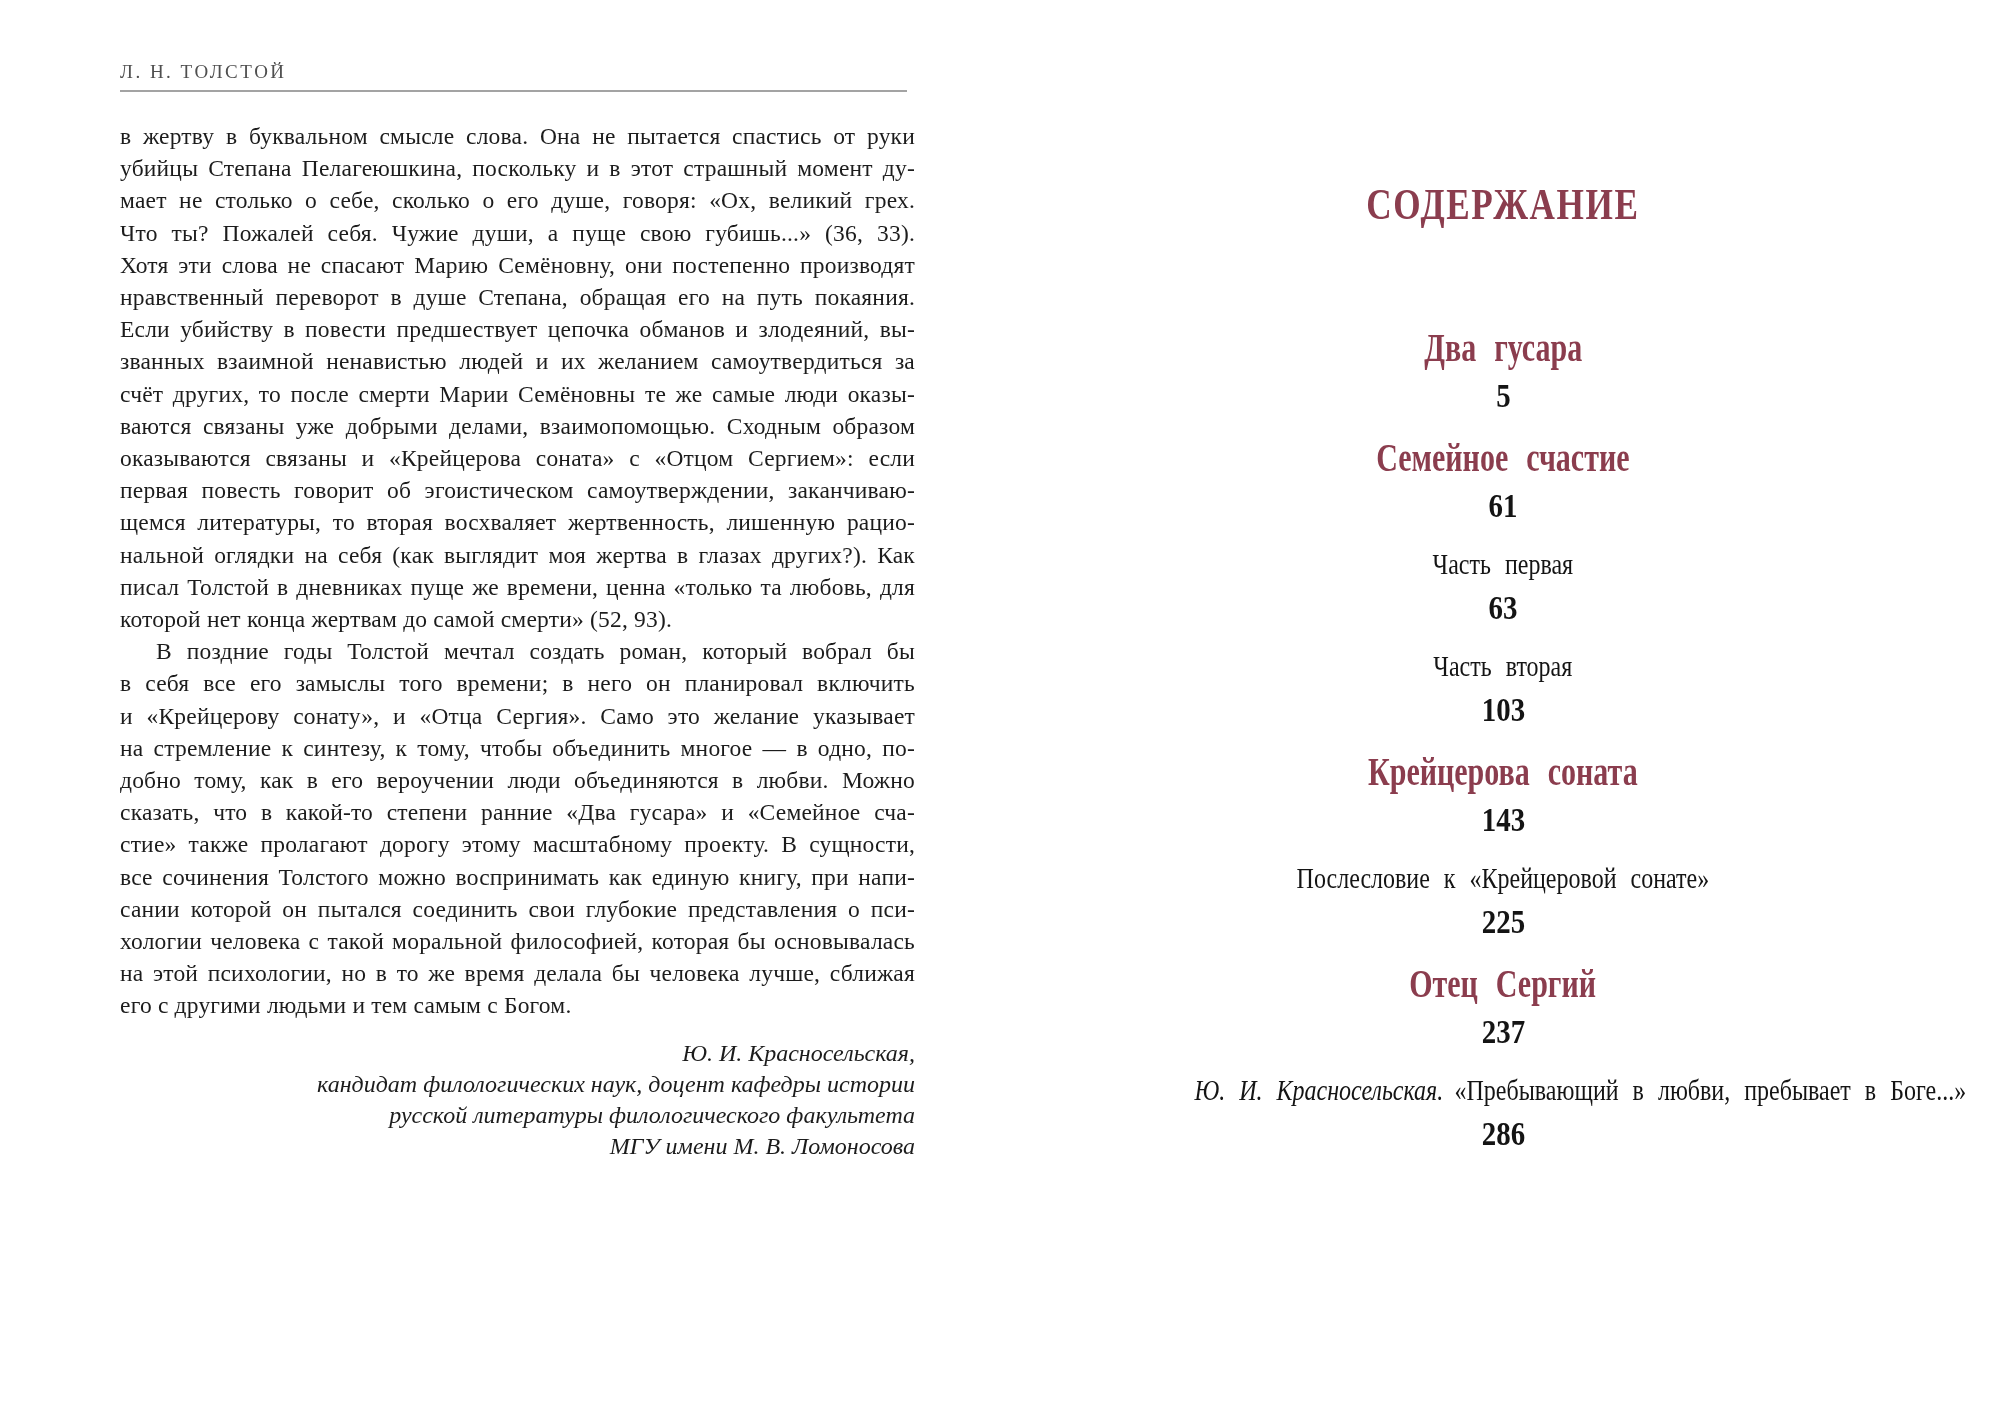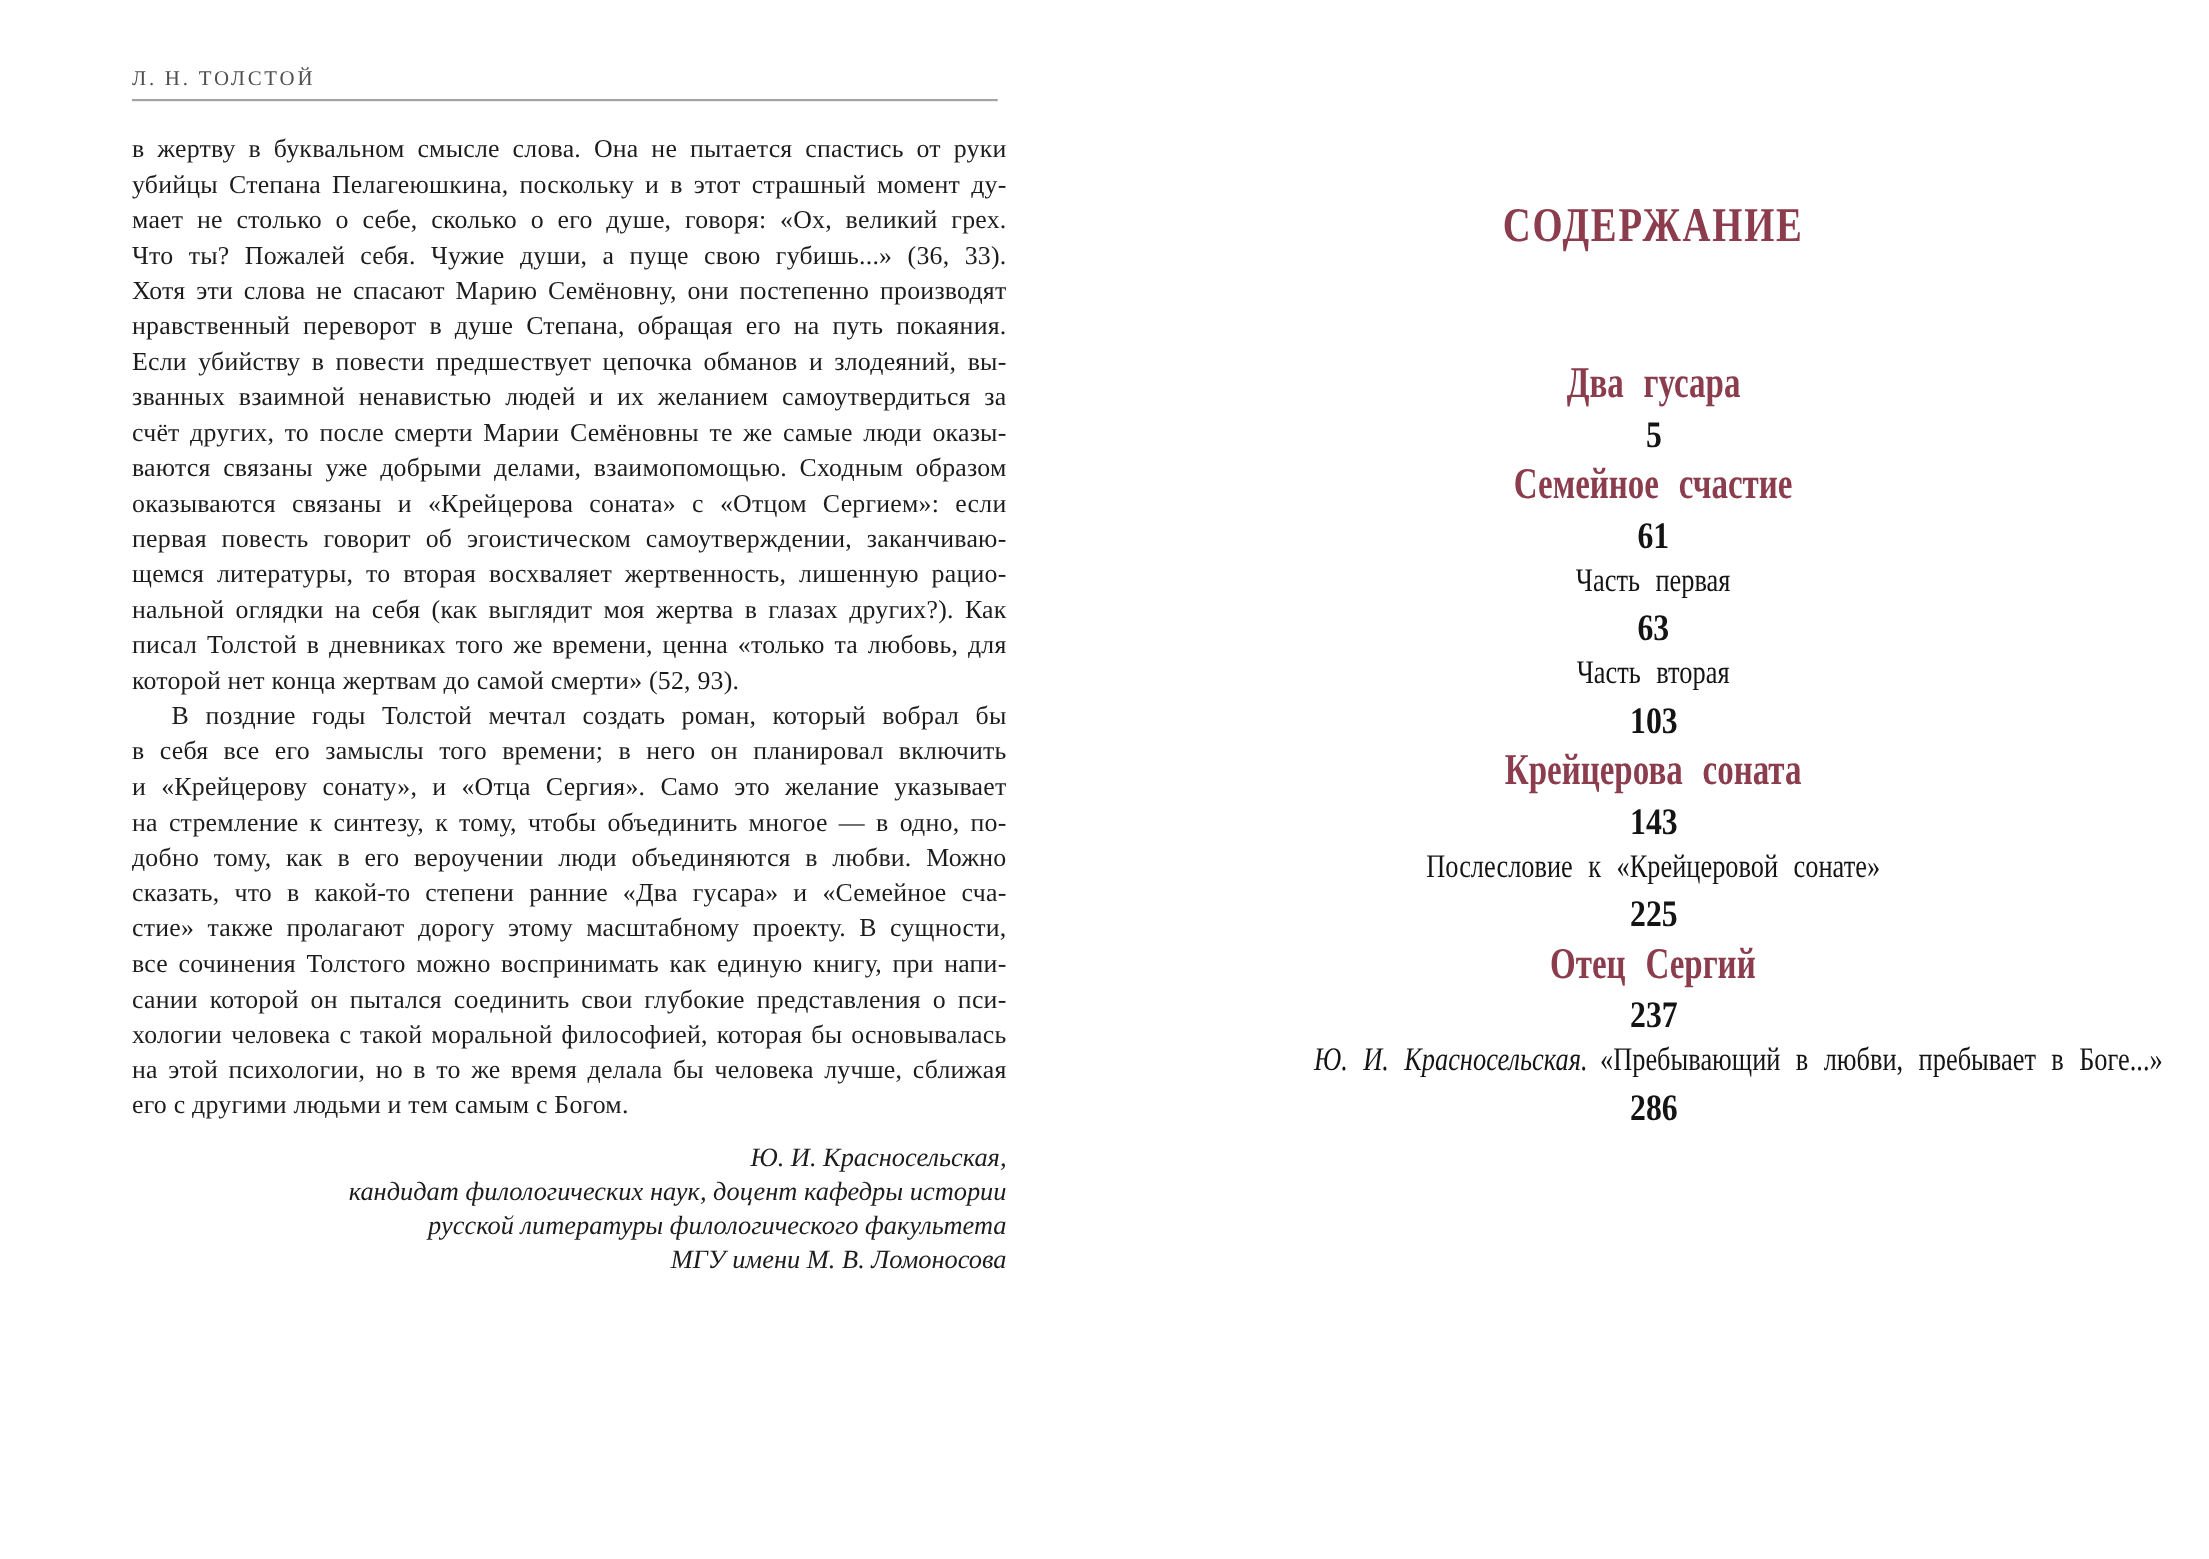--- a/index.html
+++ b/index.html
@@ -34,21 +34,21 @@
   
   .right-page {
     position:absolute; left:1098px; top:180px; width:810px;
     text-align:center;
   }
   .toc-heading {
     font-size:44px; font-weight:700; line-height:50px;
     color:var(--accent); letter-spacing:2px;
   }
   .toc-entries { margin-top:96px; }
-  .toc-entry { margin-top:0; }
+  .toc-entry { margin-top:18px; }
   .toc-entry:first-child { margin-top:0; }
   .toc-title.major { font-size:40px; font-weight:700; line-height:44px; color:var(--accent); }
   .toc-title.minor { font-size:30px; font-weight:400; line-height:36px; color:#141414; }
   .toc-page { font-size:34px; font-weight:700; line-height:44px; margin-top:4px; color:#141414; }
   .cx { display:inline-block; transform-origin:50% 50%; white-space:nowrap; }
   .cx-head  { transform:scaleX(0.80); }
   .cx-major { transform:scaleX(0.75); word-spacing:14px; }
   .cx-minor { transform:scaleX(0.80); word-spacing:10px; }
   .cx-page  { transform:scaleX(0.85); }
   .toc-author-prefix { font-style:italic; margin-right:14px; }
@@ -66,21 +66,21 @@
     <div class="body-line">Хотя эти слова не спасают Марию Семёновну, они постепенно производят</div>
     <div class="body-line">нравственный переворот в душе Степана, обращая его на путь покаяния.</div>
     <div class="body-line">Если убийству в повести предшествует цепочка обманов и злодеяний, вы-</div>
     <div class="body-line">званных взаимной ненавистью людей и их желанием самоутвердиться за</div>
     <div class="body-line">счёт других, то после смерти Марии Семёновны те же самые люди оказы-</div>
     <div class="body-line">ваются связаны уже добрыми делами, взаимопомощью. Сходным образом</div>
     <div class="body-line">оказываются связаны и «Крейцерова соната» с «Отцом Сергием»: если</div>
     <div class="body-line">первая повесть говорит об эгоистическом самоутверждении, заканчиваю-</div>
     <div class="body-line">щемся литературы, то вторая восхваляет жертвенность, лишенную рацио-</div>
     <div class="body-line">нальной оглядки на себя (как выглядит моя жертва в глазах других?). Как</div>
-    <div class="body-line">писал Толстой в дневниках того же времени, ценна «только та любовь, для</div>
+    <div class="body-line">писал Толстой в дневниках пуще же времени, ценна «только та любовь, для</div>
     <div class="body-line end">которой нет конца жертвам до самой смерти» (52, 93).</div>
     <div class="body-line ind">В поздние годы Толстой мечтал создать роман, который вобрал бы</div>
     <div class="body-line">в себя все его замыслы того времени; в него он планировал включить</div>
     <div class="body-line">и «Крейцерову сонату», и «Отца Сергия». Само это желание указывает</div>
     <div class="body-line">на стремление к синтезу, к тому, чтобы объединить многое — в одно, по-</div>
     <div class="body-line">добно тому, как в его вероучении люди объединяются в любви. Можно</div>
     <div class="body-line">сказать, что в какой-то степени ранние «Два гусара» и «Семейное сча-</div>
     <div class="body-line">стие» также пролагают дорогу этому масштабному проекту. В сущности,</div>
     <div class="body-line">все сочинения Толстого можно воспринимать как единую книгу, при напи-</div>
     <div class="body-line">сании которой он пытался соединить свои глубокие представления о пси-</div>

